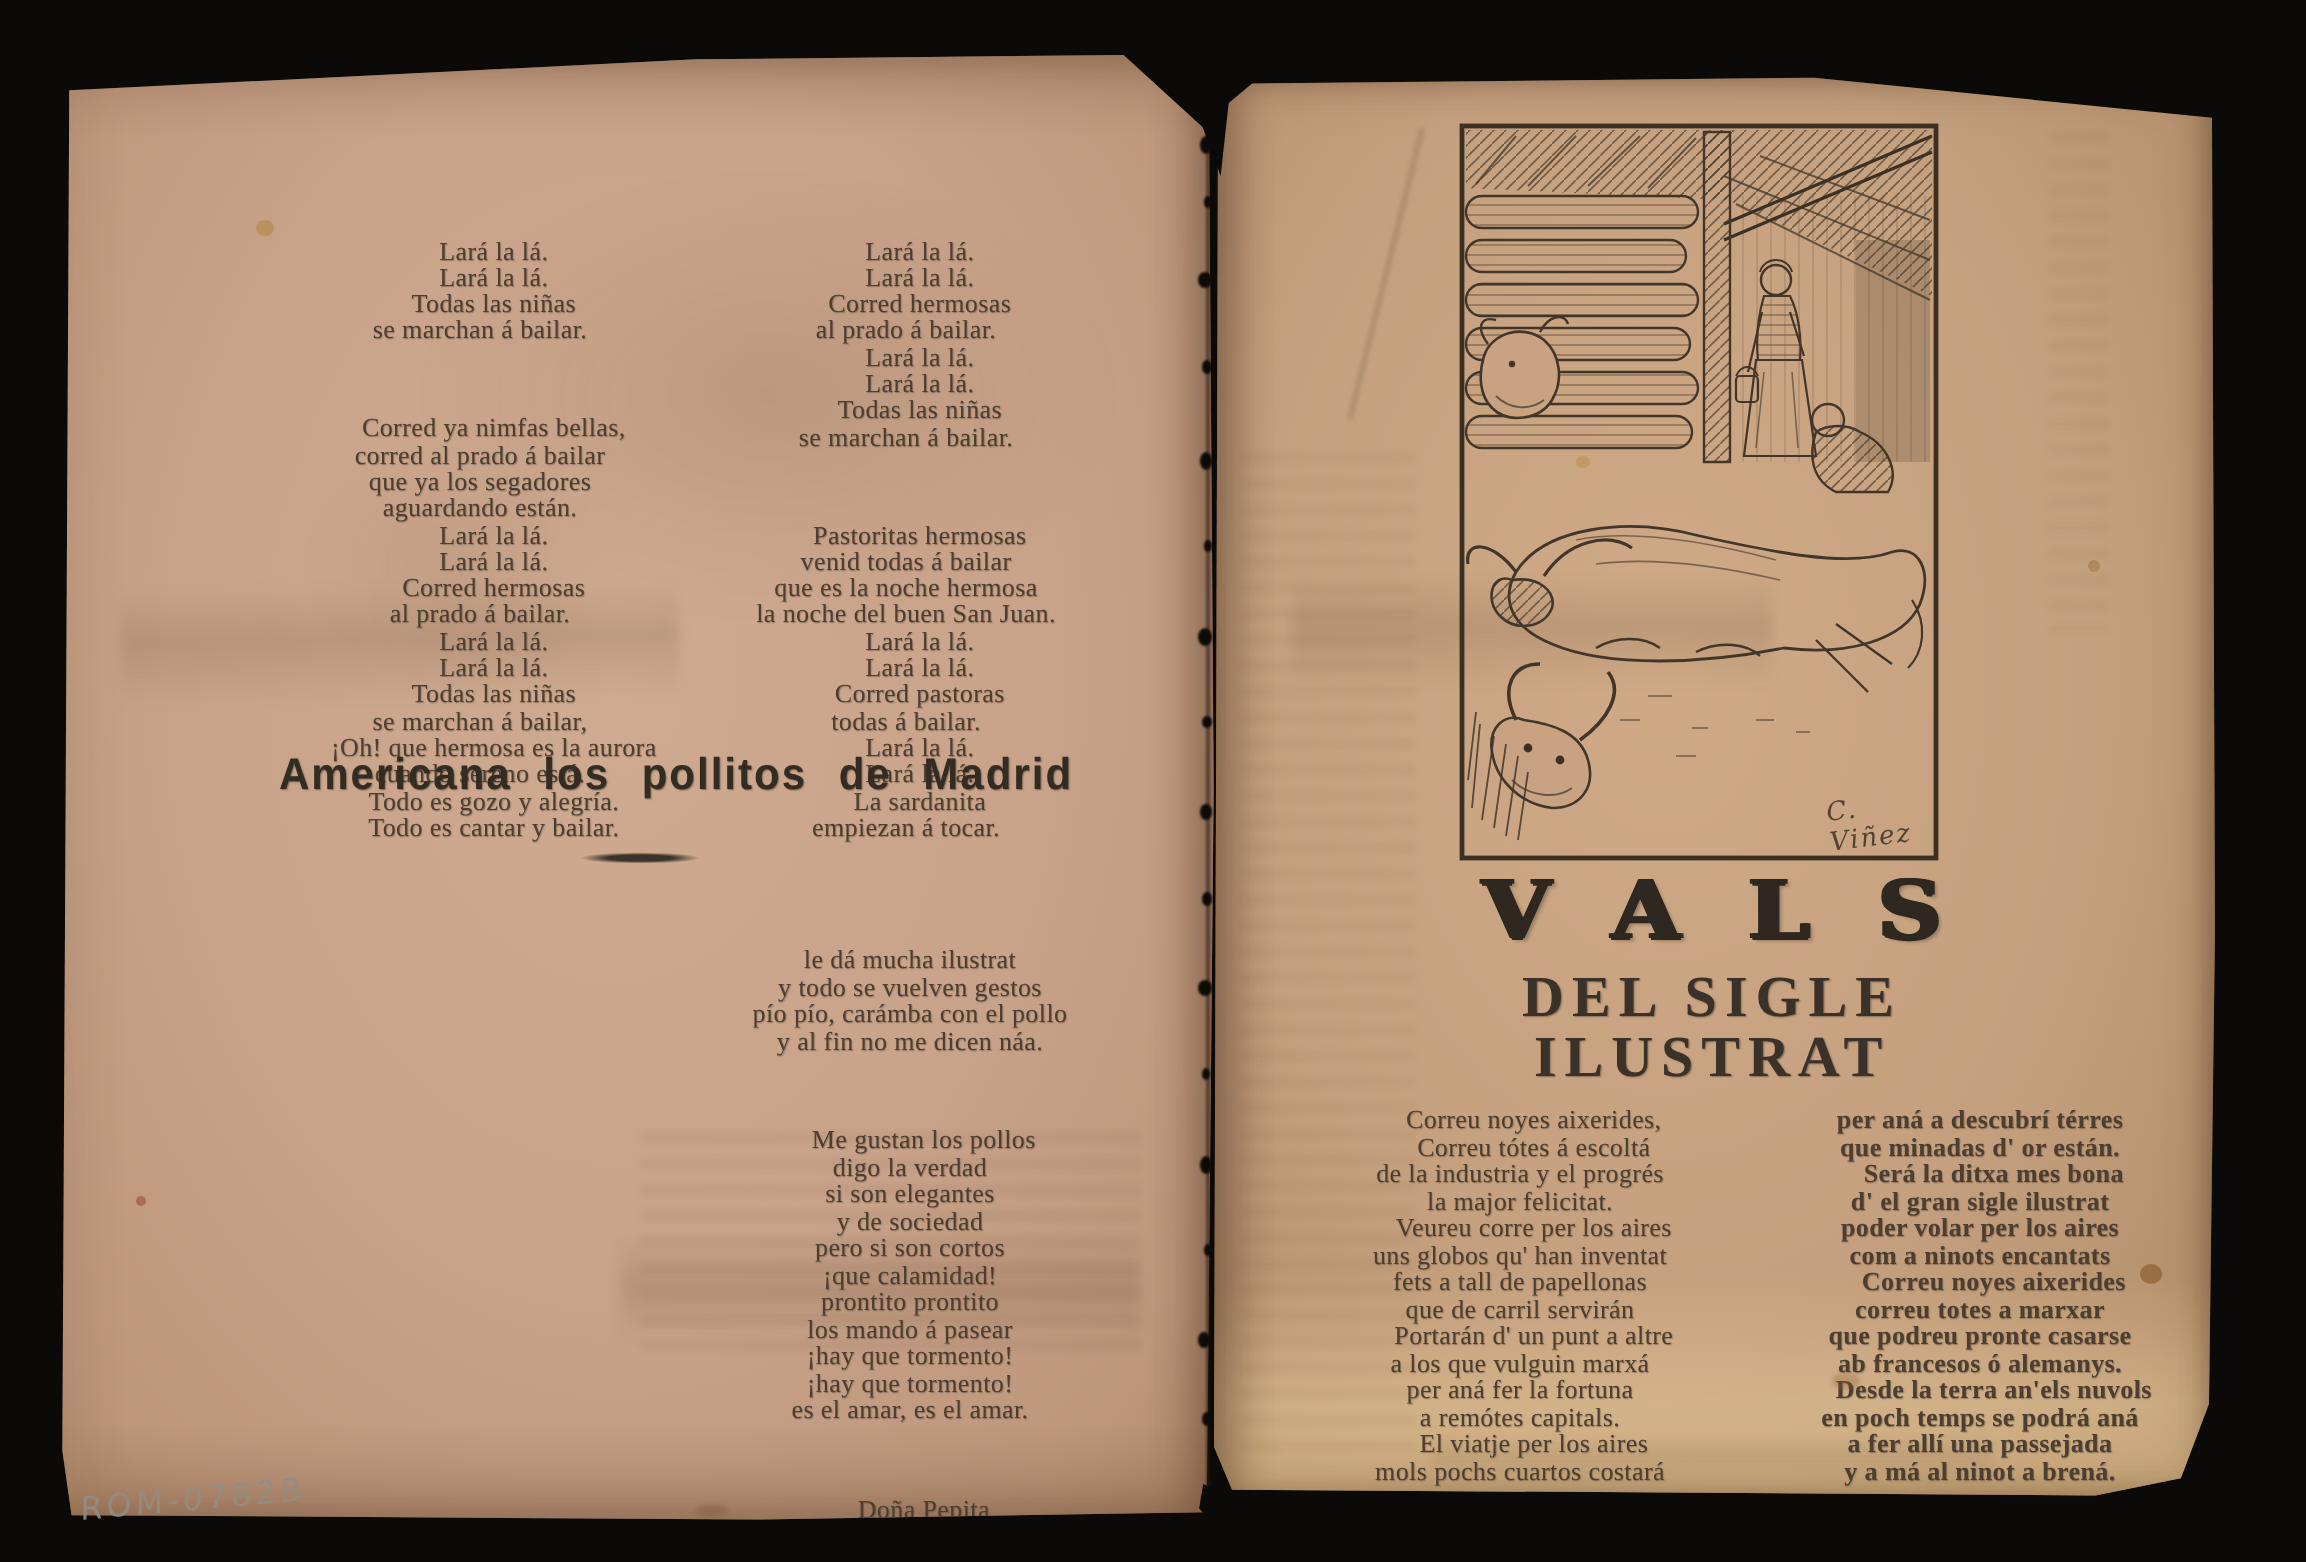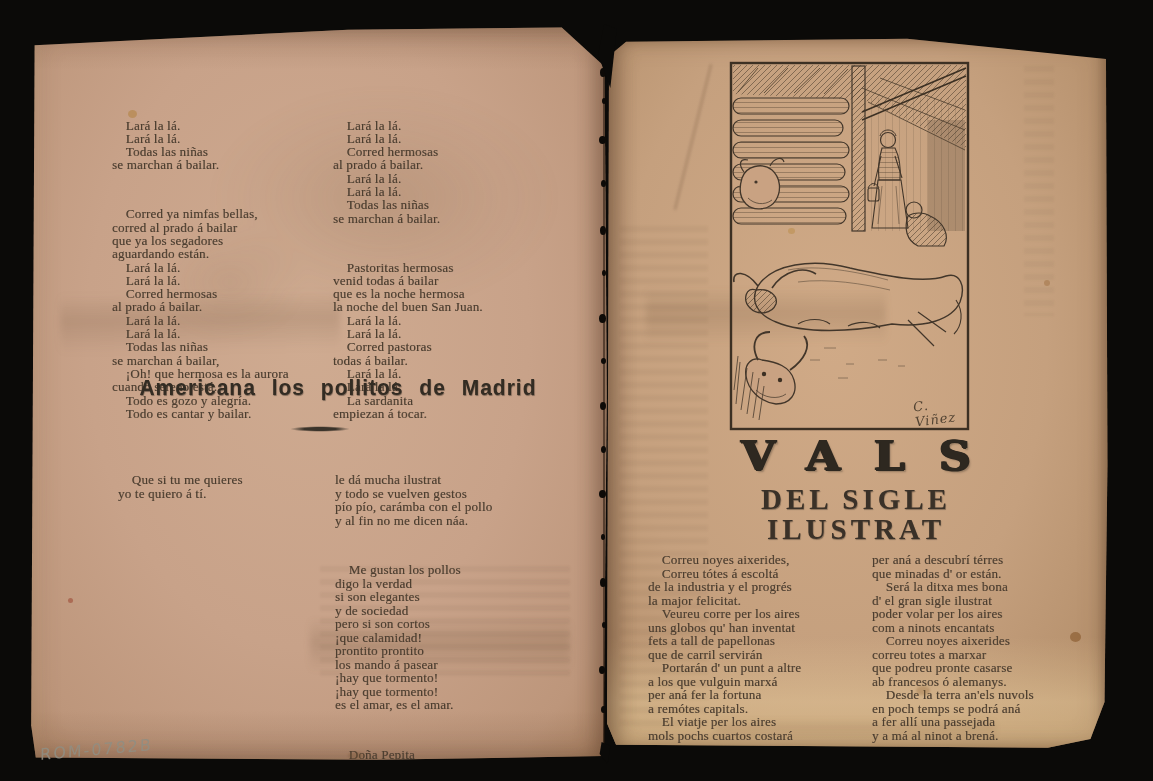--- a/index.html
+++ b/index.html
@@ -25,20 +25,21 @@
       radial-gradient(ellipse at 45% 42%, #d0aa87 0%, #c5a07e 55%, #b5906c 88%, #a88261 100%);
     clip-path:polygon(0.6% 2.8%, 4% 0.8%, 60% 0.4%, 99.6% 3.2%, 99.9% 60%, 99.3% 93%, 96.5% 98.2%, 88% 99.4%, 2% 99%, 0.2% 96%);
     box-shadow:inset 12px 0 20px rgba(70,44,28,.40), inset -6px 0 12px rgba(80,52,32,.30), inset 0 0 30px rgba(95,62,40,.28);
   }
   
   .verse{
     position:absolute;white-space:pre-wrap;
     font:13px/13.3px "Liberation Serif", serif;
     color:#4c3e30;letter-spacing:.2px;
     text-shadow:.4px .4px .6px rgba(76,62,48,.45);
+    text-align:center;
   }
   .verse .stanza{margin-bottom:9px;}
   .verse .stanza:last-child{margin-bottom:0;}
   .verse-lg{font:13px/13.5px "Liberation Serif", serif;}
   .heading{
     position:absolute;text-align:center;
     font-family:"Liberation Sans", sans-serif;font-weight:bold;
     font-size:21px;letter-spacing:1px;word-spacing:9px;
     color:#332c23;transform:scaleY(1.06);
     text-shadow:.5px .5px .7px rgba(51,44,35,.5);
@@ -151,22 +152,20 @@
     Lará la lá.
     Lará la lá.
     La sardanita
 empiezan á tocar.</div>
   </div>
 
   <div class="heading" style="left:38px;top:350px;width:540px;">Americana los pollitos de Madrid</div>
   <div class="divider" style="left:258px;top:400px;"></div>
 
   <div class="verse verse-lg" style="left:88px;top:420px;width:252px;">
-    <div class="stanza">    Que si tu me quieres
-yo te quiero á tí.</div>
     
   </div>
   <div class="verse verse-lg" style="left:305px;top:420px;width:240px;">
     <div class="stanza">le dá mucha ilustrat
 y todo se vuelven gestos
 pío pío, carámba con el pollo
 y al fin no me dicen náa.</div>
     <div class="stanza">    Me gustan los pollos
 digo la verdad
 si son elegantes
@@ -276,21 +275,21 @@
 uns globos qu' han inventat
 fets a tall de papellonas
 que de carril servirán
     Portarán d' un punt a altre
 a los que vulguin marxá
 per aná fer la fortuna
 a remótes capitals.
     El viatje per los aires
 mols pochs cuartos costará</div>
   </div>
-  <div class="verse verse-lg" style="left:266px;top:490px;width:212px;">
+  <div class="verse verse-lg" style="left:278px;top:490px;width:212px;font-weight:bold;">
     <div class="stanza">per aná a descubrí térres
 que minadas d' or están.
     Será la ditxa mes bona
 d' el gran sigle ilustrat
 poder volar per los aires
 com a ninots encantats
     Correu noyes aixerides
 correu totes a marxar
 que podreu pronte casarse
 ab francesos ó alemanys.

